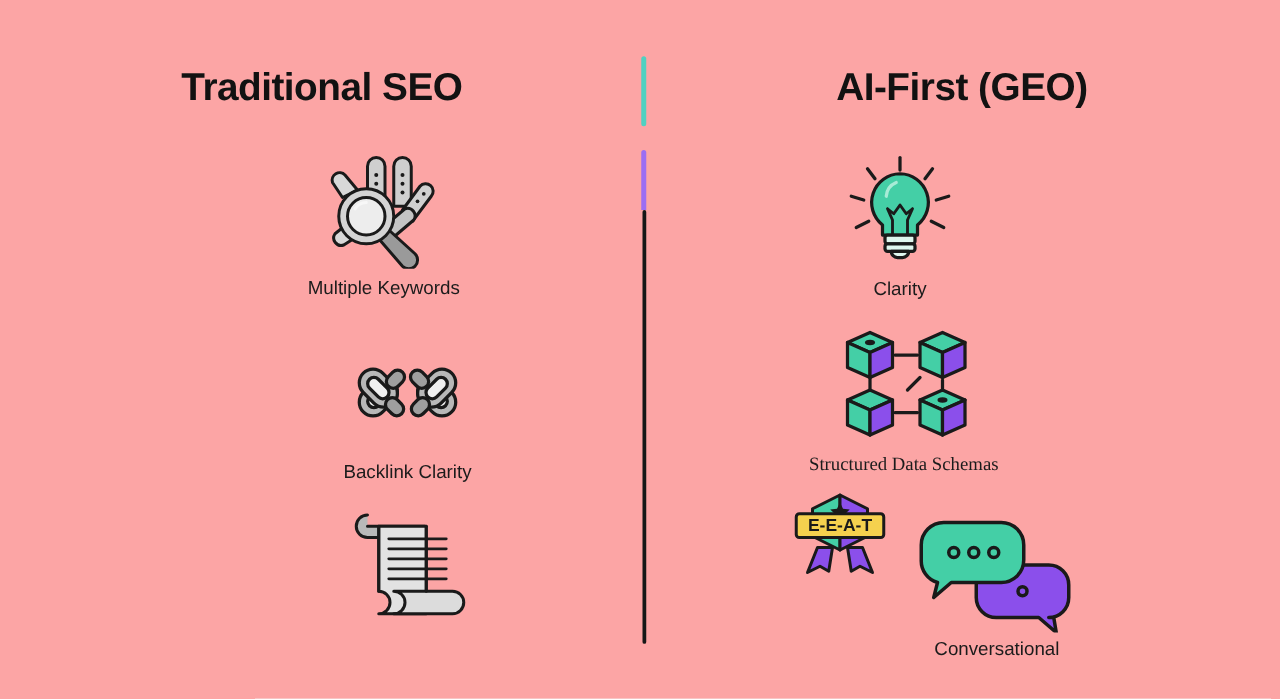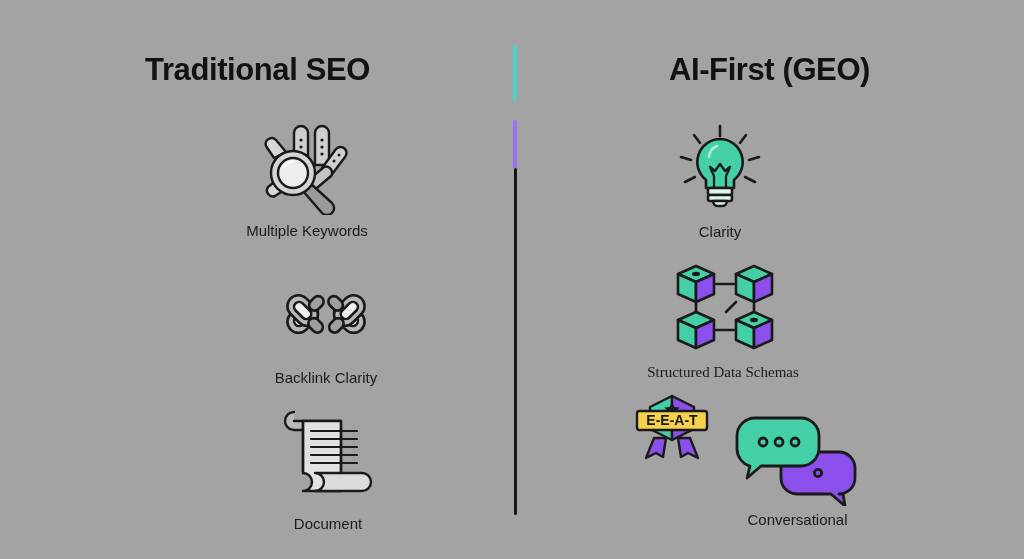--- a/index.html
+++ b/index.html
@@ -2,21 +2,21 @@
 <html><head>
 <meta charset="utf-8">
 <style>
   * { margin:0; padding:0; box-sizing:border-box; }
   html, body {
     width:1024px; height:559px;
     background:#f4f4f4;
     font-family:"Liberation Sans", sans-serif;
     overflow:hidden;
   }
-  .stage { position:relative; width:1024px; height:559px; background:#a3a3a3; }
+  .stage { position:relative; width:1024px; height:559px; background:#fca5a5; }
 
   
   .col-title {
     position:absolute; top:52px;
     font-size:31px; font-weight:bold; color:#121212;
     letter-spacing:-0.4px; text-align:center; white-space:nowrap;
   }
   #title-left  { left:0;   width:515px; }
   #title-right { left:515px; width:509px; }
 
@@ -148,21 +148,20 @@
           <path d="M38 21 h46"></path>
           <path d="M38 29 h46"></path>
           <path d="M38 37 h46"></path>
           <path d="M38 45 h46"></path>
           <path d="M38 53 h46"></path>
         </g>
 
         <path d="M68 11 v52" fill="none" stroke="#1a1a1a"></path>
       </g>
     </svg>
-    <div class="label">Document</div>
   </div>
 
   <div class="item" id="item-clarity">
     <svg class="icon" width="98" height="92" viewBox="0 0 98 92">
       <g stroke="#1a1a1a" stroke-width="2.6" stroke-linecap="round" stroke-linejoin="round" fill="none">
 
         <path d="M49 4 v10"></path>
         <path d="M23 13 l6 8"></path>
         <path d="M75 13 l-6 8"></path>
         <path d="M10 35 l10 3"></path>

